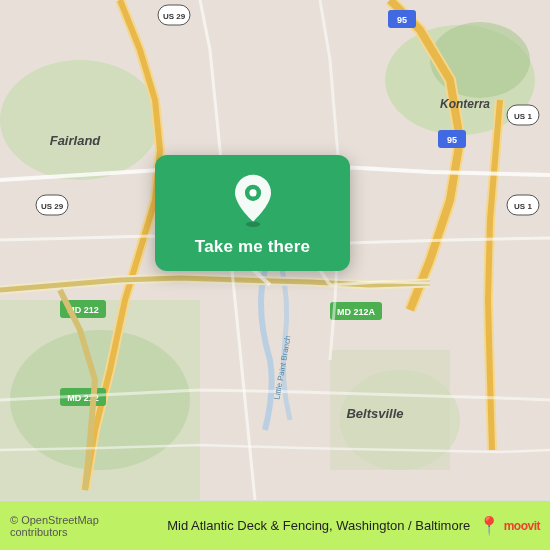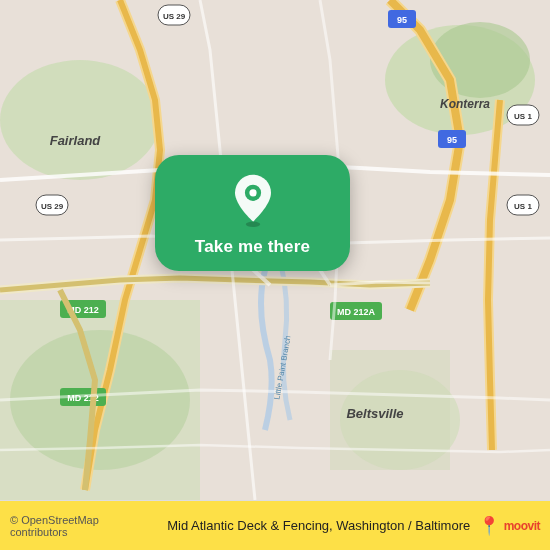--- a/index.html
+++ b/index.html
@@ -28,21 +28,21 @@
       top: 0;
       left: 0;
     }
 
     #cta-card {
       position: absolute;
       top: 155px;
       left: 155px;
       width: 195px;
       background: #2dab66;
-      border-radius: 24px;
+      border-radius: 12px;
       display: flex;
       flex-direction: column;
       align-items: center;
       padding: 18px 18px 14px 18px;
       box-shadow: 0 4px 18px rgba(0,0,0,0.28);
       z-index: 10;
     }
 
     #pin-icon {
       width: 54px;
@@ -53,21 +53,21 @@
     #cta-label {
       color: white;
       font-size: 17px;
       font-weight: 600;
       letter-spacing: 0.01em;
     }
 
     #footer-bar {
       width: 550px;
       height: 50px;
-      background: #fde047;
+      background: #bef264;
       display: flex;
       align-items: center;
       padding: 0 10px;
       border-top: 1px solid #ddd;
       position: relative;
     }
 
     #footer-attribution {
       font-size: 11px;
       color: #555;

